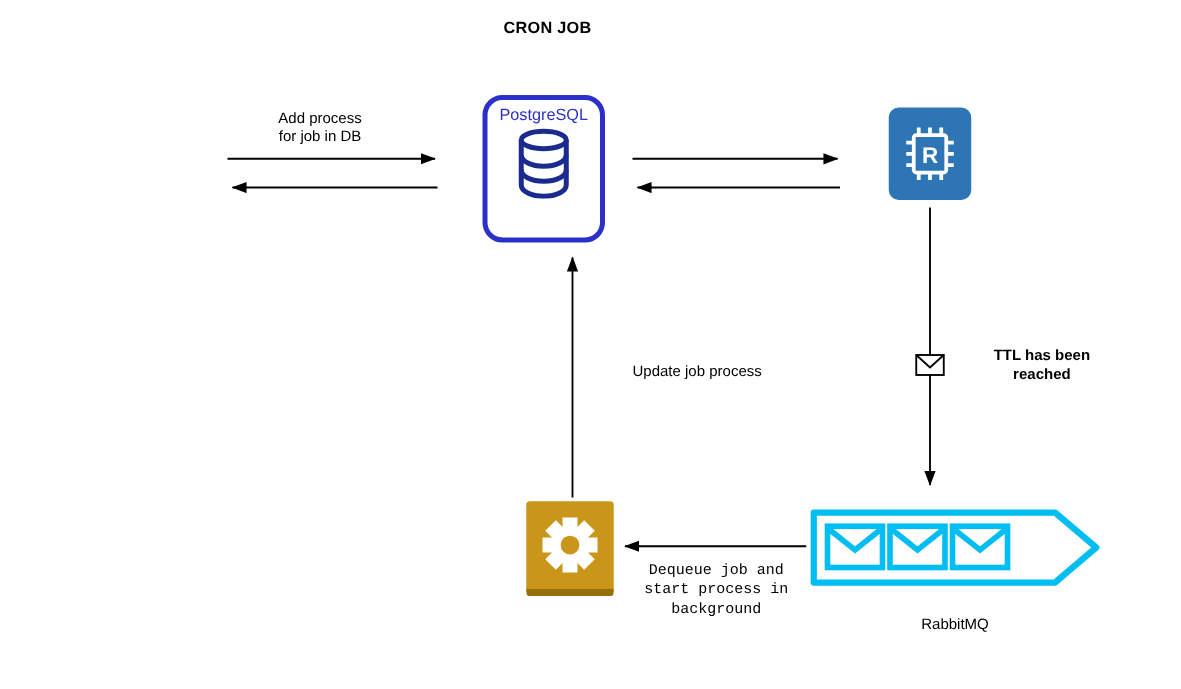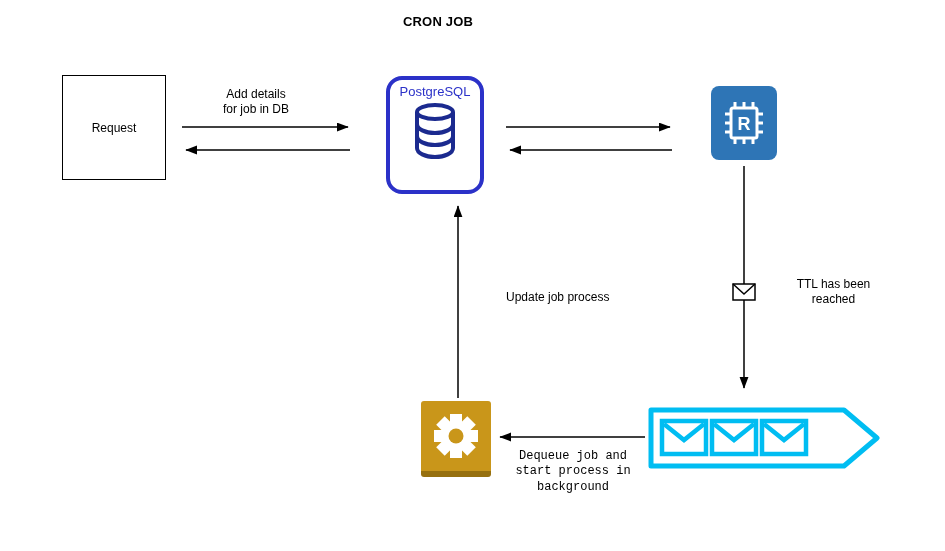--- a/index.html
+++ b/index.html
@@ -48,23 +48,20 @@
     <line class="arrow-line" x1="645" y1="437" x2="500" y2="437" marker-end="url(#arr)"></line>
     <line class="arrow-line" x1="458" y1="398" x2="458" y2="206" marker-end="url(#arr)"></line>
     <g>
       <rect x="733" y="284" width="22" height="16" fill="#fff" stroke="#000" stroke-width="1.5"></rect>
       <polyline points="733,284 744,294 755,284" fill="none" stroke="#000" stroke-width="1.5"></polyline>
     </g>
   </svg>
 
   <div class="abs diagram-title" style="left:438px;top:14px;">CRON JOB</div>
 
-  <div class="abs node-request" style="left:62px;top:75px;width:102px;height:103px;">
-    <span>Request</span>
-  </div>
 
   <div class="abs node-pg" style="left:386px;top:76px;width:98px;height:118px;">
     <div class="pg-label">PostgreSQL</div>
     <svg width="46" height="58" viewBox="0 0 46 58" style="margin-top:2px;">
       <path class="cyl" d="M5,11 V47 C5,52 13,56 23,56 C33,56 41,52 41,47 V11" fill="#fff"></path>
       <ellipse class="cyl" cx="23" cy="11" rx="18" ry="7" fill="#fff"></ellipse>
       <path class="cyl" d="M5,23 C5,28 13,32 23,32 C33,32 41,28 41,23" fill="none"></path>
       <path class="cyl" d="M5,35 C5,40 13,44 23,44 C33,44 41,40 41,35" fill="none"></path>
     </svg>
   </div>
@@ -115,23 +112,24 @@
           <rect x="64" y="14" width="44" height="33"></rect>
           <polyline points="66,17 86,33 106,17"></polyline>
         </g>
         <g>
           <rect x="114" y="14" width="44" height="33"></rect>
           <polyline points="116,17 136,33 156,17"></polyline>
         </g>
       </g>
     </svg>
   </div>
+  <div class="abs rmq-label" style="left:648px;top:492px;width:232px;">RabbitMQ</div>
 
-  <div class="abs edge-label" style="left:196px;top:87px;width:120px;">Add details
+  <div class="abs edge-label" style="left:196px;top:87px;width:120px;">Add process
 for job in DB</div>
-  <div class="abs edge-label" style="left:786px;top:277px;width:95px;">TTL has been
+  <div class="abs edge-label" style="left:786px;top:277px;width:95px;font-weight:bold;">TTL has been
 reached</div>
   <div class="abs edge-label" style="left:506px;top:290px;white-space:nowrap;">Update job process</div>
   <div class="abs edge-label" style="left:512px;top:449px;width:122px;font-family:Liberation Mono, monospace;">Dequeue job and
 start process in
 background</div>
 
 </div>
 
 </body></html>

